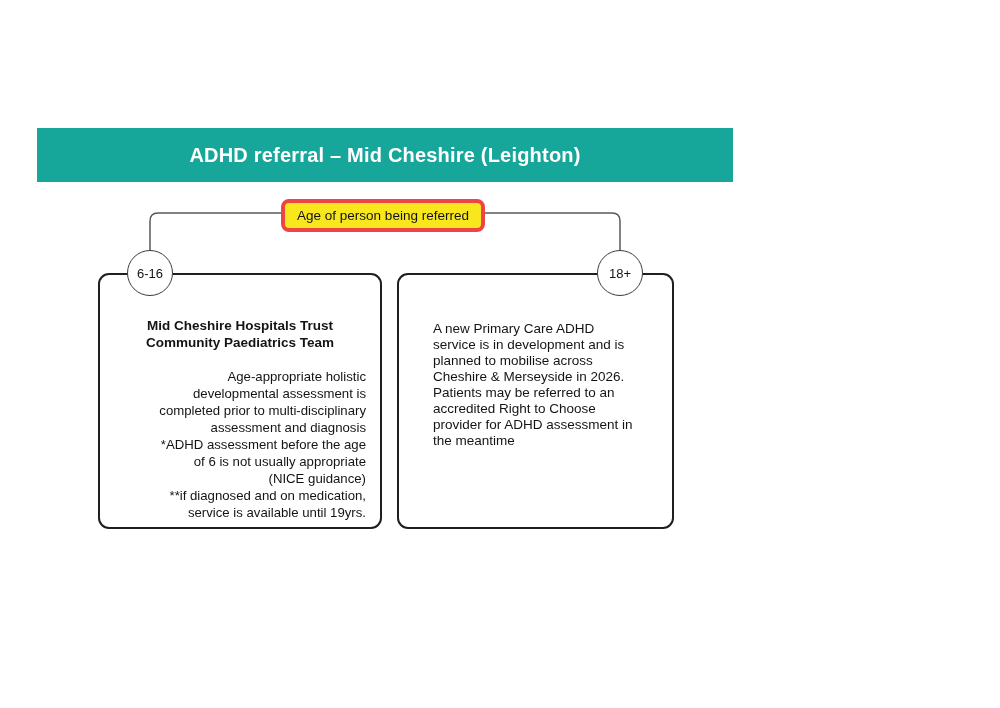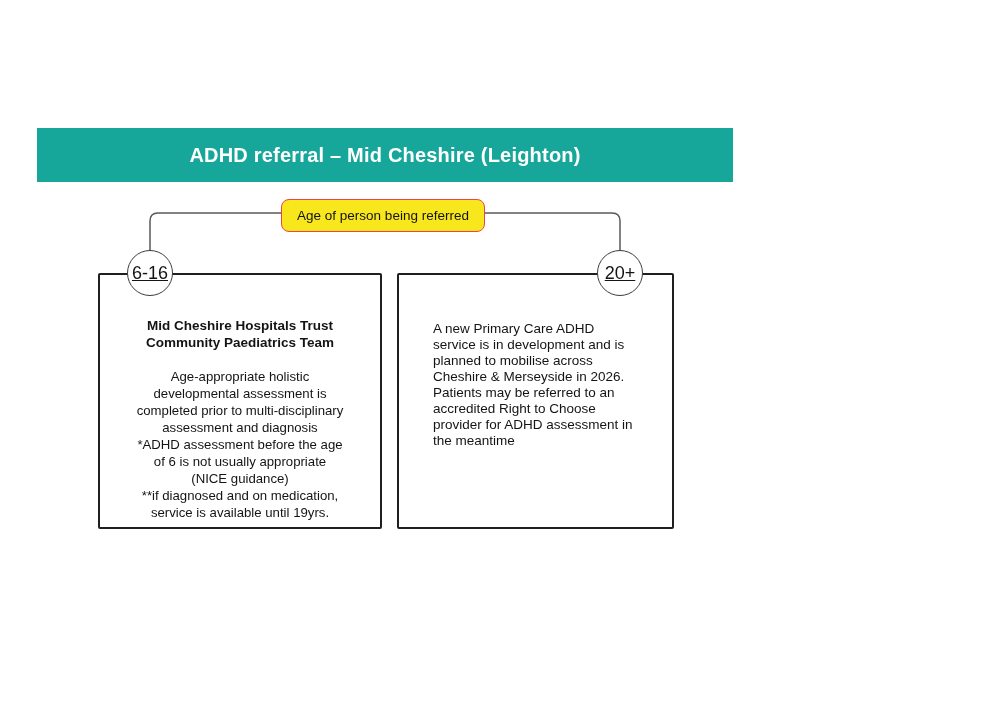--- a/index.html
+++ b/index.html
@@ -21,60 +21,60 @@
   .header-banner .title {
     color: #ffffff; font-weight: bold; font-size: 20px; letter-spacing: 0.2px;
   }
 
   .connectors { position: absolute; left: 0; top: 0; width: 1000px; height: 708px; z-index: 1; }
 
   .age-label {
     position: absolute; left: 281px; top: 199px; width: 204px; height: 33px;
     box-sizing: border-box;
     background: #F8E71C;
-    border: 1px solid #ef4444;
+    border: 4px solid #ef4444;
     border-radius: 8px;
     display: flex; align-items: center; justify-content: center;
     font-size: 13.5px; color: #141414;
     z-index: 3;
   }
 
   .branch-box {
     position: absolute; top: 273px; height: 256px;
     box-sizing: border-box;
     background: #ffffff;
     border: 2px solid #1f1f1f;
-    border-radius: 2px;
+    border-radius: 11px;
     color: #141414;
     z-index: 1;
   }
   .box-left  { left: 98px;  width: 284px; text-align: center; padding: 42px 14px 0 14px; }
   .box-right { left: 397px; width: 277px; text-align: left;  padding: 46px 24px 0 34px; }
 
   .box-heading {
     font-weight: bold; font-size: 13.5px; line-height: 17px;
     white-space: pre-line;
   }
   .box-body {
     margin-top: 17px; font-size: 13.2px; line-height: 17px;
     white-space: pre-line;
+    text-align: right;
   }
   .para { font-size: 13.5px; line-height: 16px; white-space: pre-line; }
   .para + .para { }
 
   .age-circle {
     position: absolute; width: 46px; height: 46px;
     box-sizing: border-box;
     background: #ffffff;
     border: 1.5px solid #3c3c3c;
     border-radius: 50%;
     display: flex; align-items: center; justify-content: center;
-    font-size: 18px; color: #141414;
+    font-size: 13px; color: #141414;
     z-index: 2;
-    text-decoration: underline;
   }
   .circle-left  { left: 127px; top: 250px; }
   .circle-right { left: 597px; top: 250px; }
 </style>
 </head>
 <body>
 
 <div class="canvas">
 
   <div class="header-banner">
@@ -113,16 +113,16 @@
 accredited Right to Choose
 provider for ADHD assessment in
 the meantime</div>
   </div>
 
   <div class="age-circle circle-left">
     <span>6-16</span>
   </div>
 
   <div class="age-circle circle-right">
-    <span>20+</span>
+    <span>18+</span>
   </div>
 
 </div>
 
 </body></html>

